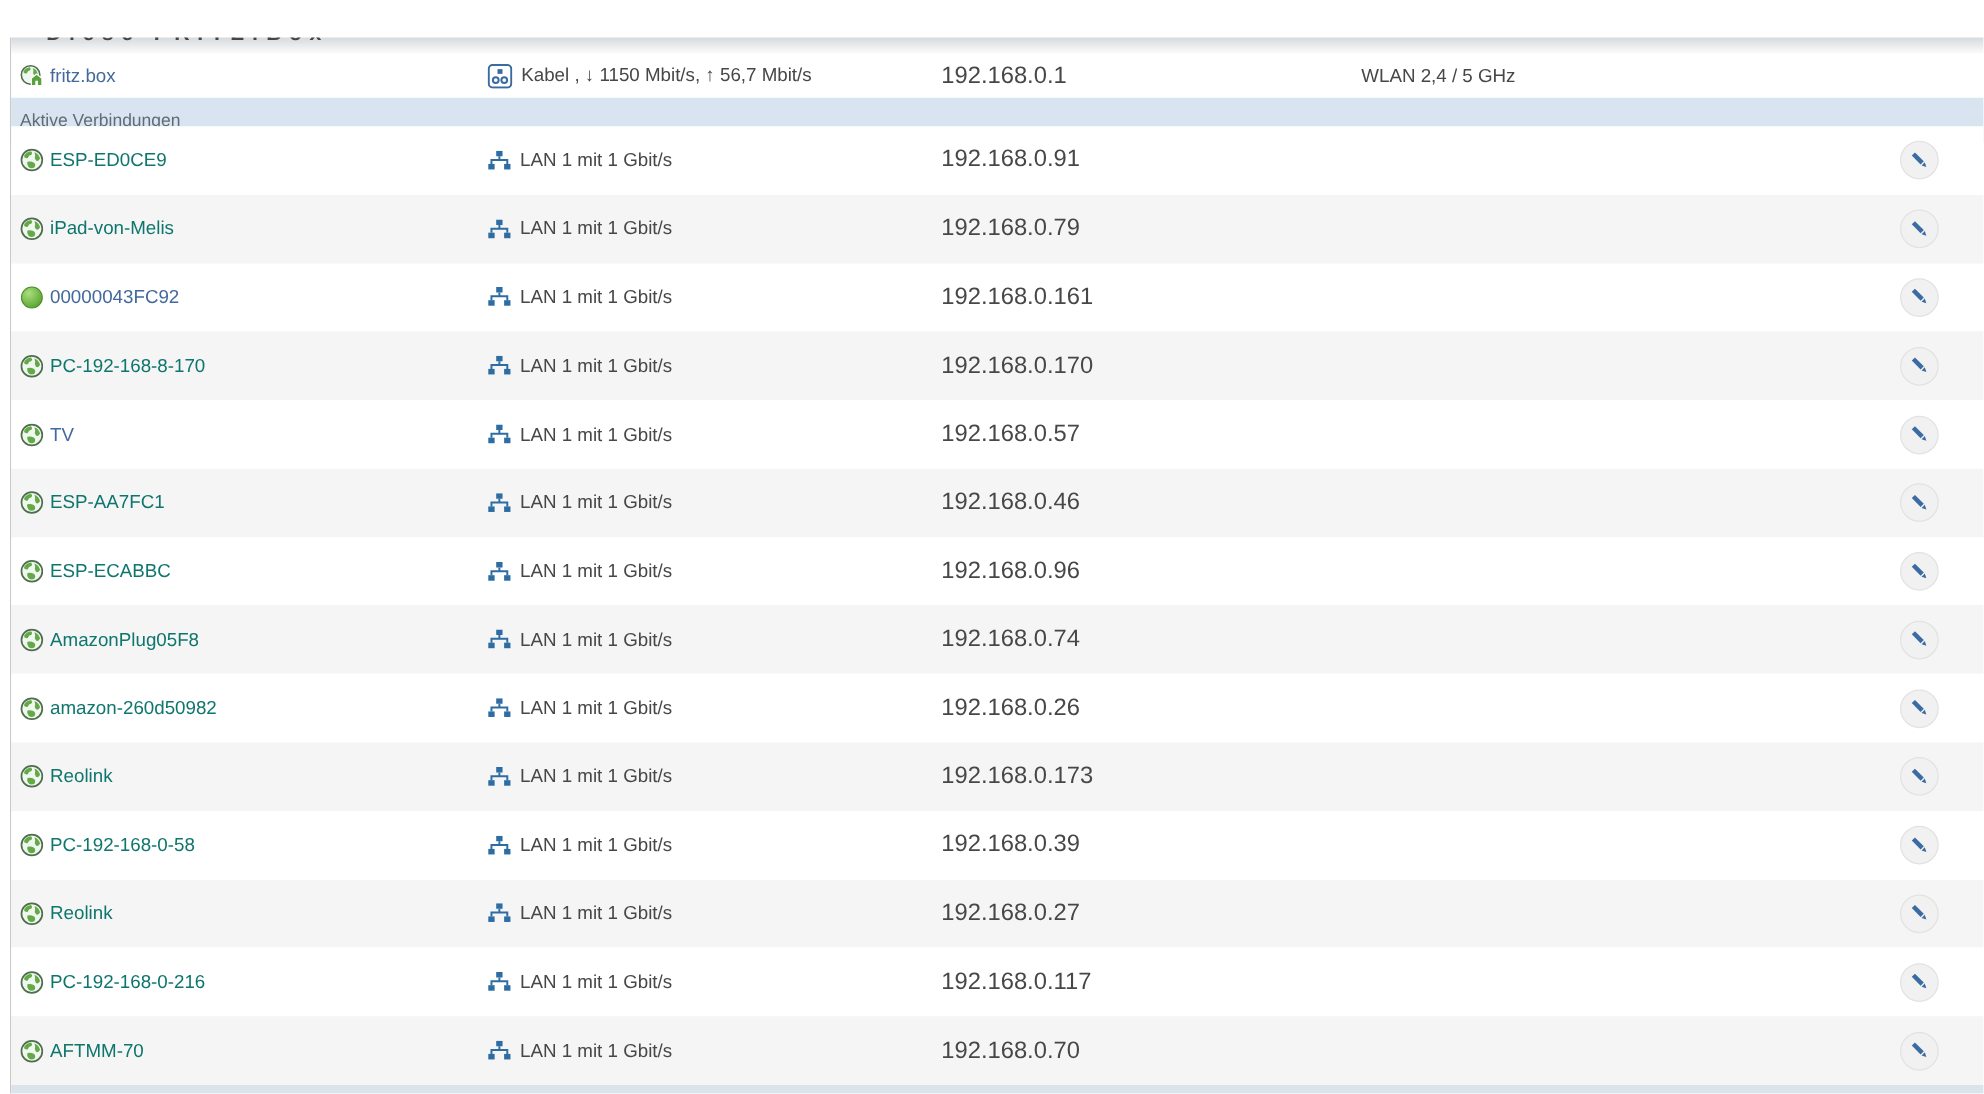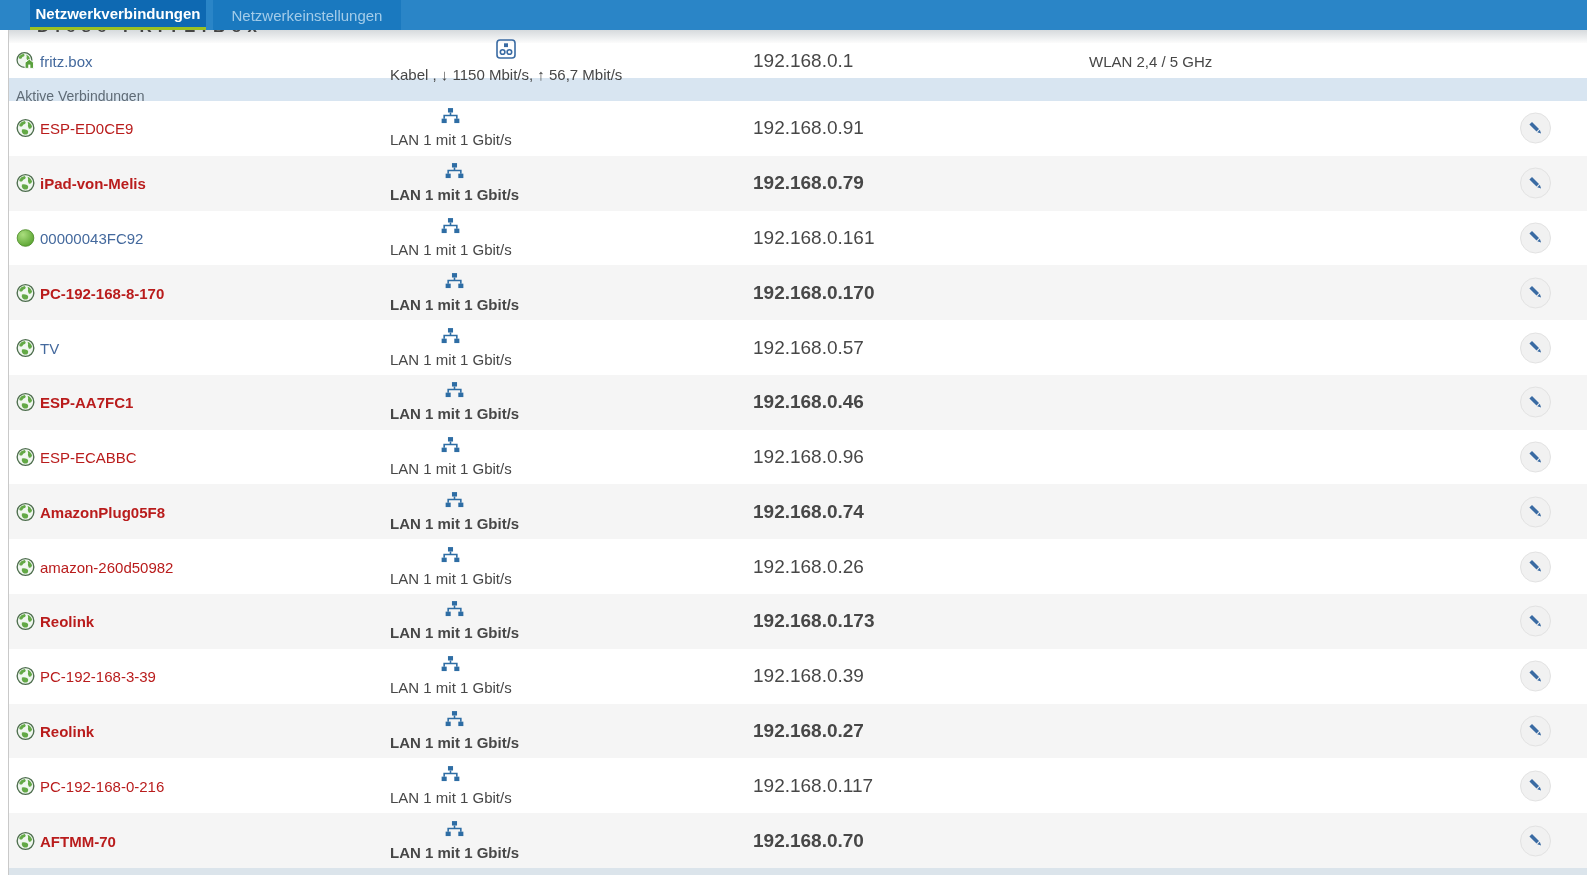--- a/index.html
+++ b/index.html
@@ -31,48 +31,44 @@
   .router-row { position:relative; height:35px; background:#fff; }
 
   
   .section-hdr { height:36px; background:#d8e5f1; color:#5f6b76; font-size:14px;
                  display:flex; align-items:center; padding-left:7px; }
 
   
   .rows { position:absolute; top:71px; left:0; right:0; bottom:7px;
           display:flex; flex-direction:column; }
   .row { position:relative; flex:1; background:#fff; }
-  .row.alt { background:#f5f5f5;font-weight:bold; }
+  .row.alt { background:#f5f5f5; }
 
   .bottom-strip { position:absolute; left:0; right:0; bottom:0; height:7px; background:#dbe4eb; }
 
   
   .cc { position:absolute; top:50%; transform:translateY(-50%); white-space:nowrap; }
   .col-icon  { left:7px;   width:19px; height:19px; }
-  .col-name  { left:31px;  font-size:15px; color:#b91c1c; text-decoration:none; }
+  .col-name  { left:31px;  font-size:15px; color:#0f766e; text-decoration:none; }
   .col-name.link { color:#44699d; cursor:pointer; }
-  .col-conn  { left:381px; display:flex; align-items:center; gap:7px; font-size:15px; color:#474747;flex-direction:column; }
+  .col-conn  { left:381px; display:flex; align-items:center; gap:7px; font-size:15px; color:#474747; }
   .col-ip    { left:744px; font-size:19px; color:#474747; }
   .col-wlan  { left:1080px; font-size:15px; color:#474747; }
   .col-edit  { left:1511px; }
 
   .edit-btn { width:31px; height:31px; border-radius:50%; background:#f1f1f1;
               border:1px solid #e2e2e2; display:flex; align-items:center; justify-content:center;
               cursor:pointer; padding:0; }
   .icon-svg { display:block; }
 </style>
 </head>
 <body>
 
 <div id="app">
 
-  <div class="tabbar">
-    <div class="tab active">Netzwerkverbindungen</div>
-    <div class="tab inactive">Netzwerkeinstellungen</div>
-  </div>
 
   <div class="content">
 
     <div class="clip-strip">
       <span>Diese FRITZ!Box</span>
     </div>
 
     <div class="router-row">
       <span class="cc col-icon">
         <svg class="icon-svg" width="19" height="19" viewBox="0 0 18 18">
@@ -417,21 +413,21 @@
   </div>
         <div class="row">
     <span class="cc col-icon">
             <svg class="icon-svg" width="19" height="19" viewBox="0 0 18 18">
     <circle cx="9" cy="9" r="7.9" fill="#f0f7f0" stroke="#4e6e4e" stroke-width="1.3"></circle>
     <path d="M3.2 5.6 Q5 2.6 8.4 2.3 Q9.9 3.6 8.7 5 Q6.4 5.5 5.9 7.4 Q4.5 8 3.2 7 Z" fill="#63a946"></path>
     <path d="M11 3.1 Q14.4 4.4 15.2 7.9 Q14 10.4 12.1 9.4 Q10.6 7.5 11.5 5.4 Z" fill="#63a946"></path>
     <path d="M5.6 10.4 Q8 9.7 10.4 10.9 Q12.4 12.4 10.9 14.7 Q8.5 15.9 6.6 14.4 Q4.9 12.4 5.6 10.4 Z" fill="#63a946"></path>
   </svg>
           </span>
-    <a class="cc col-name">PC-192-168-3-39</a>
+    <a class="cc col-name">PC-192-168-0-58</a>
     <span class="cc col-conn">
       <svg class="icon-svg" width="19" height="16" viewBox="0 0 18 15">
         <rect x="6.6" y="0" width="4.8" height="4.2" fill="#2e6da4"></rect>
         <path d="M9 4.2 V7 M3 10 V7 H15 V10" fill="none" stroke="#2e6da4" stroke-width="1.5"></path>
         <rect x="0.6" y="10" width="4.8" height="4.2" fill="#2e6da4"></rect>
         <rect x="12.6" y="10" width="4.8" height="4.2" fill="#2e6da4"></rect>
       </svg>
       <span>LAN 1 mit 1 Gbit/s</span>
     </span>
     <span class="cc col-ip">192.168.0.39</span>

